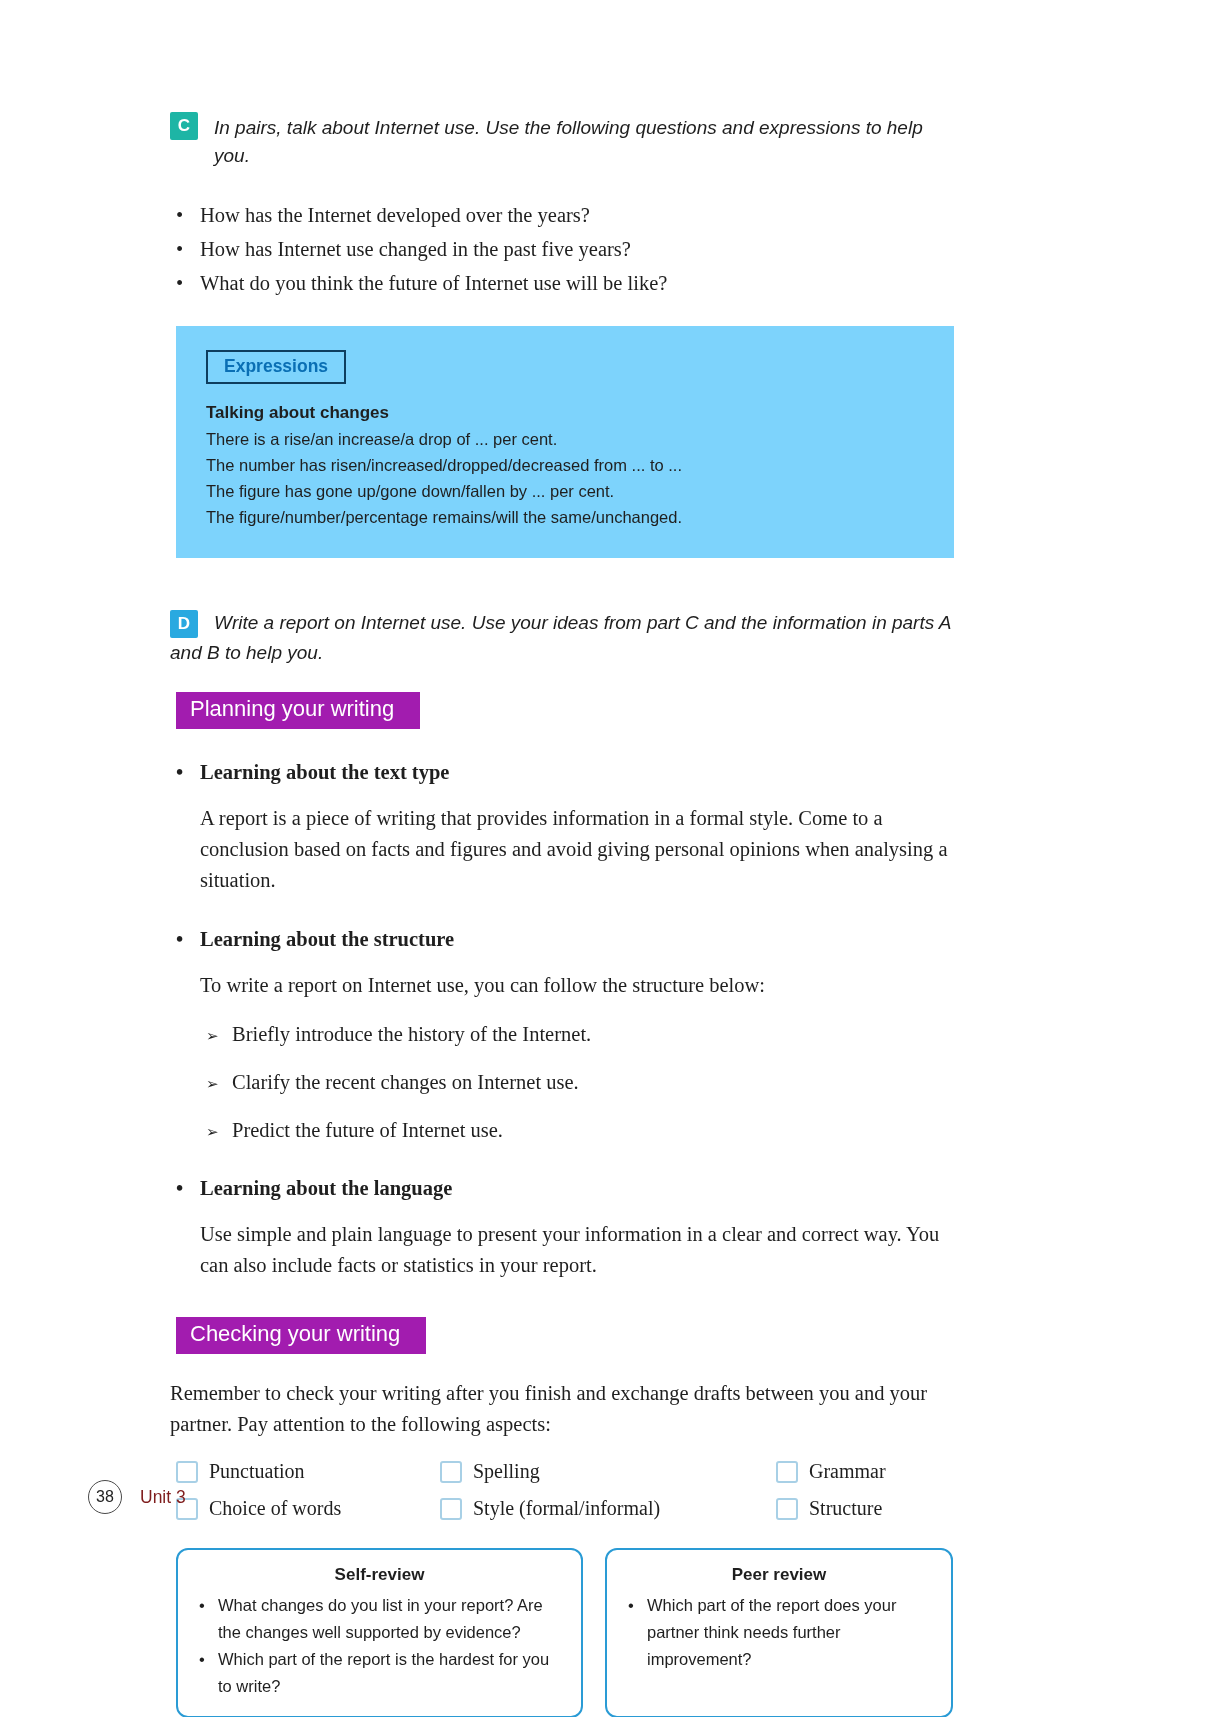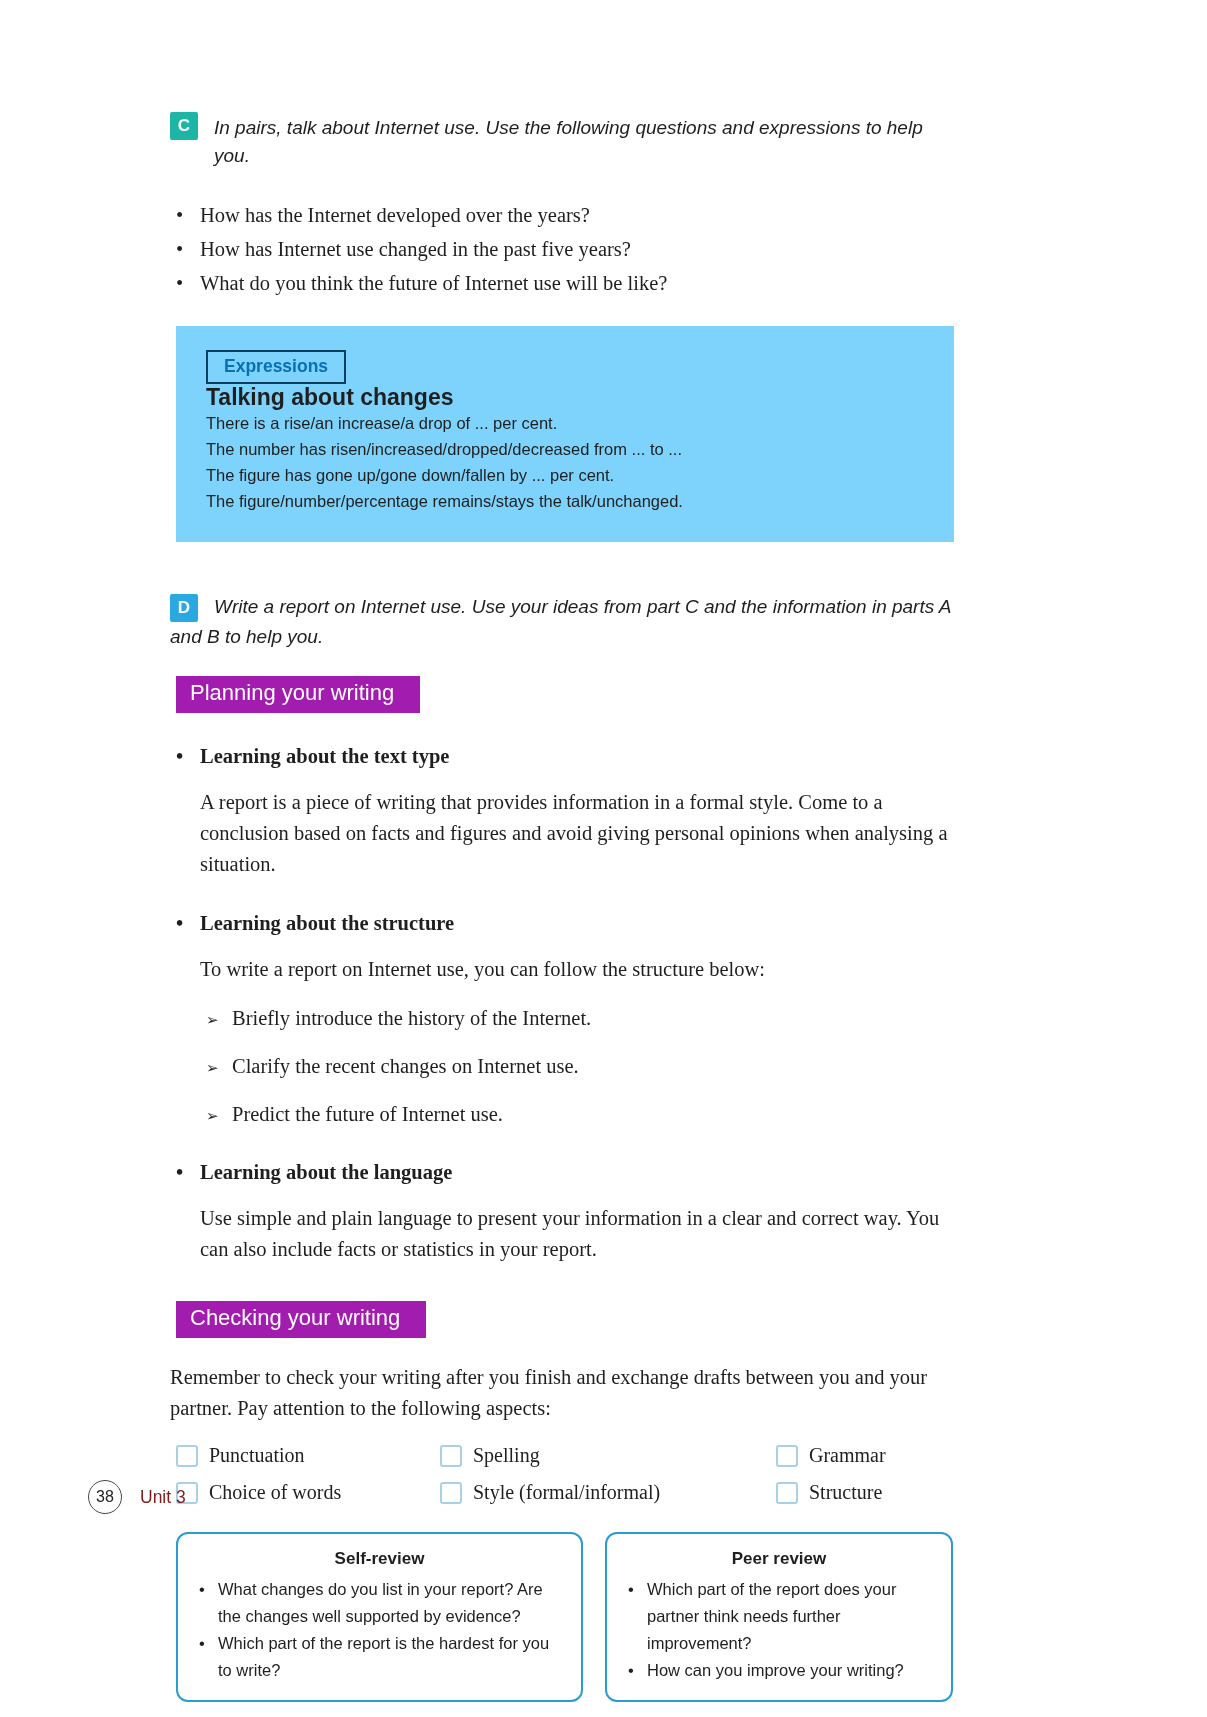--- a/index.html
+++ b/index.html
@@ -54,22 +54,23 @@
   .expr-label {
     display:inline-block;
     border:2px solid #0e3e5e;
     padding:4px 16px 5px 16px;
     color:#0a6fb4;
     font-family:"Liberation Sans", sans-serif;
     font-weight:bold; font-size:17.5px;
     background:transparent;
   }
   .expr-subtitle {
-    font-family:"Liberation Sans", sans-serif;
-    font-weight:bold; font-size:23px; line-height:26px;
+    margin-top:16px;
+    font-family:"Liberation Sans", sans-serif;
+    font-weight:bold; font-size:17px; line-height:26px;
   }
   .expr-line {
     font-family:"Liberation Sans", sans-serif;
     font-size:16.5px; line-height:26px;
   }
 
   
   .section-d { margin-top:50px; }
 
   
@@ -165,21 +166,21 @@
         <li>How has Internet use changed in the past five years?</li>
         <li>What do you think the future of Internet use will be like?</li>
       </ul>
 
       <div class="expr-box">
         <div class="expr-label">Expressions</div>
         <div class="expr-subtitle">Talking about changes</div>
         <div class="expr-line">There is a rise/an increase/a drop of ... per cent.</div>
         <div class="expr-line">The number has risen/increased/dropped/decreased from ... to ...</div>
         <div class="expr-line">The figure has gone up/gone down/fallen by ... per cent.</div>
-        <div class="expr-line">The figure/number/percentage remains/stays the talk/unchanged.</div>
+        <div class="expr-line">The figure/number/percentage remains/will the same/unchanged.</div>
       </div>
     </section>
 
     <section class="section-d">
       <div class="part-d-text">
         <span class="badge badge-d">D</span><span>Write a report on Internet use. Use your ideas from part C and the information in parts A and B to help you.</span>
       </div>
 
       
       <div class="bar">Planning your writing</div>
@@ -252,21 +253,20 @@
           <div class="review-title">Self-review</div>
           <ul class="review-list">
             <li>What changes do you list in your report? Are the changes well supported by evidence?</li>
             <li>Which part of the report is the hardest for you to write?</li>
           </ul>
         </div>
         <div class="review-box peer">
           <div class="review-title">Peer review</div>
           <ul class="review-list">
             <li>Which part of the report does your partner think needs further improvement?</li>
-            <li>How can you improve your writing?</li>
           </ul>
         </div>
       </div>
     </section>
   </div>
 
   <div class="footer">
     <div class="page-circle">38</div>
     <div class="unit-label">Unit 3</div>
   </div>

